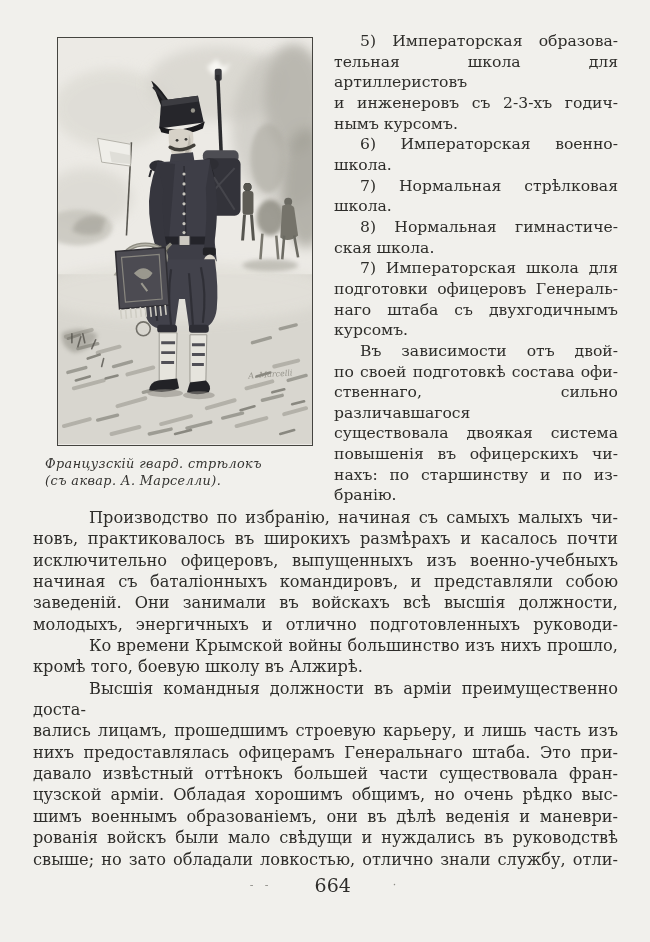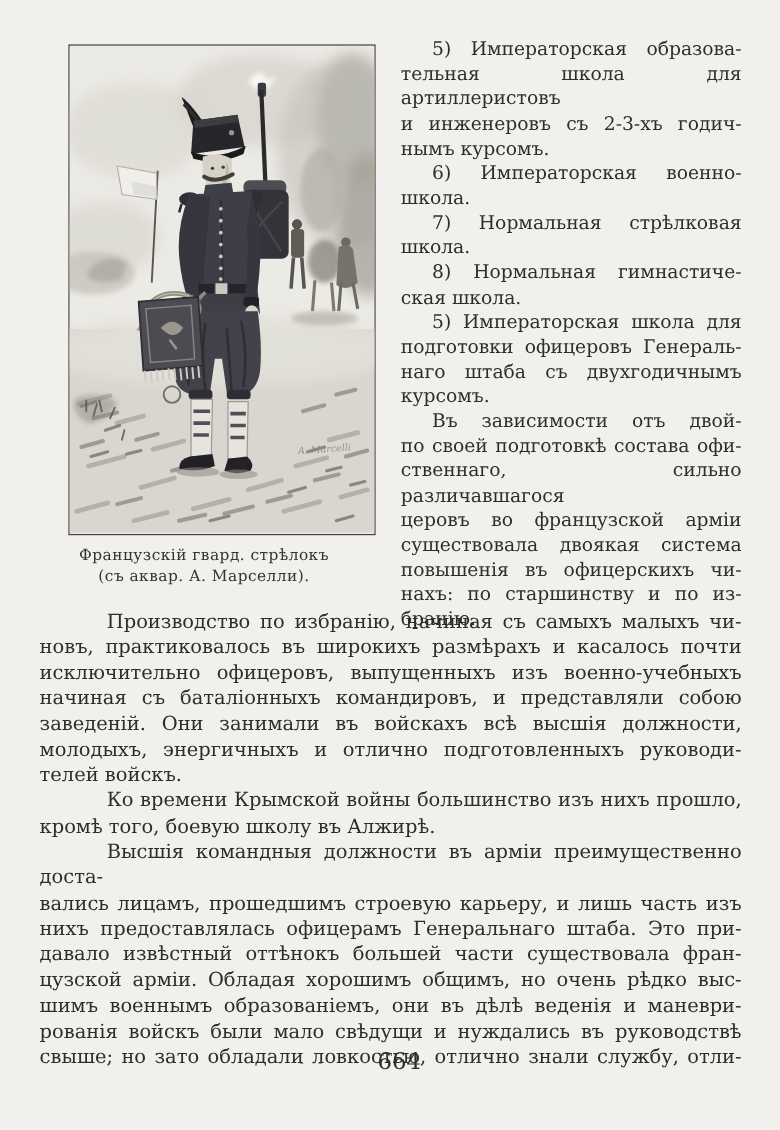--- a/index.html
+++ b/index.html
@@ -14,22 +14,22 @@
   .page{position:absolute;inset:0;}
 
   
   .illustration-frame{
     position:absolute;left:57px;top:37px;width:256px;height:409px;
     border:1px solid #454440;box-sizing:border-box;background:#eceae5;
   }
   .illustration-frame svg{display:block;width:100%;height:100%;}
 
   .caption{
-    position:absolute;left:30px;top:455px;width:280px;
-    text-align:center;font-size:12.8px;line-height:17px;
+    position:absolute;left:45px;top:455px;width:280px;
+    text-align:left;font-style:italic;font-size:12.8px;line-height:17px;
     color:#33322f;letter-spacing:.4px;
   }
 
   
   .right-col{
     position:absolute;left:334px;top:31px;width:284px;
     font-size:15.6px;line-height:20.65px;
   }
   
   .body-text{
@@ -210,42 +210,40 @@
     <div class="tline j ind">5) Императорская образова-</div>
     <div class="tline j">тельная школа для артиллеристовъ</div>
     <div class="tline j">и инженеровъ съ 2-3-хъ годич-</div>
     <div class="tline end">нымъ курсомъ.</div>
     <div class="tline j ind">6) Императорская военно-</div>
     <div class="tline end">школа.</div>
     <div class="tline j ind">7) Нормальная стрѣлковая</div>
     <div class="tline end">школа.</div>
     <div class="tline j ind">8) Нормальная гимнастиче-</div>
     <div class="tline end">ская школа.</div>
-    <div class="tline j ind">5) Императорская школа для</div>
+    <div class="tline j ind">7) Императорская школа для</div>
     <div class="tline j">подготовки офицеровъ Генераль-</div>
     <div class="tline j">наго штаба съ двухгодичнымъ</div>
     <div class="tline end">курсомъ.</div>
     <div class="tline j ind">Въ зависимости отъ двой-</div>
     <div class="tline j">по своей подготовкѣ состава офи-</div>
     <div class="tline j">ственнаго, сильно различавшагося</div>
-    <div class="tline j">церовъ во французской арміи</div>
     <div class="tline j">существовала двоякая система</div>
     <div class="tline j">повышенія въ офицерскихъ чи-</div>
     <div class="tline j">нахъ: по старшинству и по из-</div>
     <div class="tline end">бранію.</div>
   </div>
 
   <div class="body-text">
     <div class="tline j ind">Производство по избранію, начиная съ самыхъ малыхъ чи-</div>
     <div class="tline j">новъ, практиковалось въ широкихъ размѣрахъ и касалось почти</div>
     <div class="tline j">исключительно офицеровъ, выпущенныхъ изъ военно-учебныхъ</div>
     <div class="tline j">начиная съ баталіонныхъ командировъ, и представляли собою</div>
     <div class="tline j">заведеній. Они занимали въ войскахъ всѣ высшія должности,</div>
     <div class="tline j">молодыхъ, энергичныхъ и отлично подготовленныхъ руководи-</div>
-    <div class="tline end">телей войскъ.</div>
     <div class="tline j ind">Ко времени Крымской войны большинство изъ нихъ прошло,</div>
     <div class="tline end">кромѣ того, боевую школу въ Алжирѣ.</div>
     <div class="tline j ind">Высшія командныя должности въ арміи преимущественно доста-</div>
     <div class="tline j">вались лицамъ, прошедшимъ строевую карьеру, и лишь часть изъ</div>
     <div class="tline j">нихъ предоставлялась офицерамъ Генеральнаго штаба. Это при-</div>
     <div class="tline j">давало извѣстный оттѣнокъ большей части существовала фран-</div>
     <div class="tline j">цузской арміи. Обладая хорошимъ общимъ, но очень рѣдко выс-</div>
     <div class="tline j">шимъ военнымъ образованіемъ, они въ дѣлѣ веденія и маневри-</div>
     <div class="tline j">рованія войскъ были мало свѣдущи и нуждались въ руководствѣ</div>
     <div class="tline j">свыше; но зато обладали ловкостью, отлично знали службу, отли-</div>

